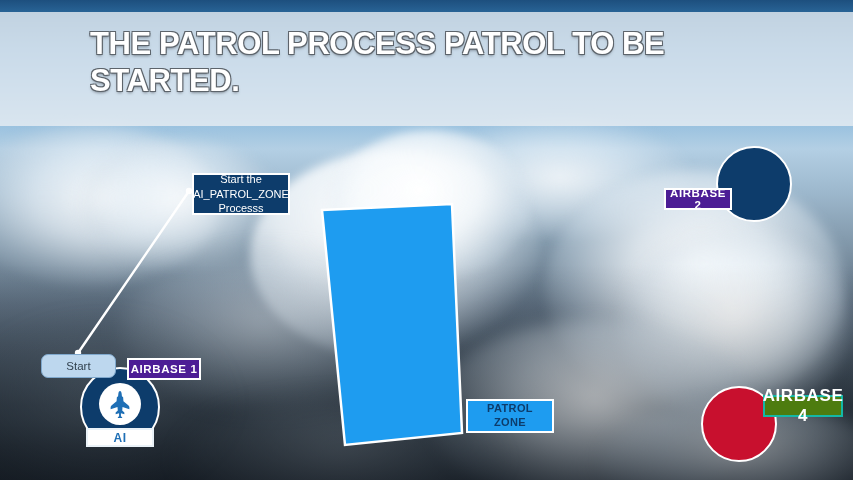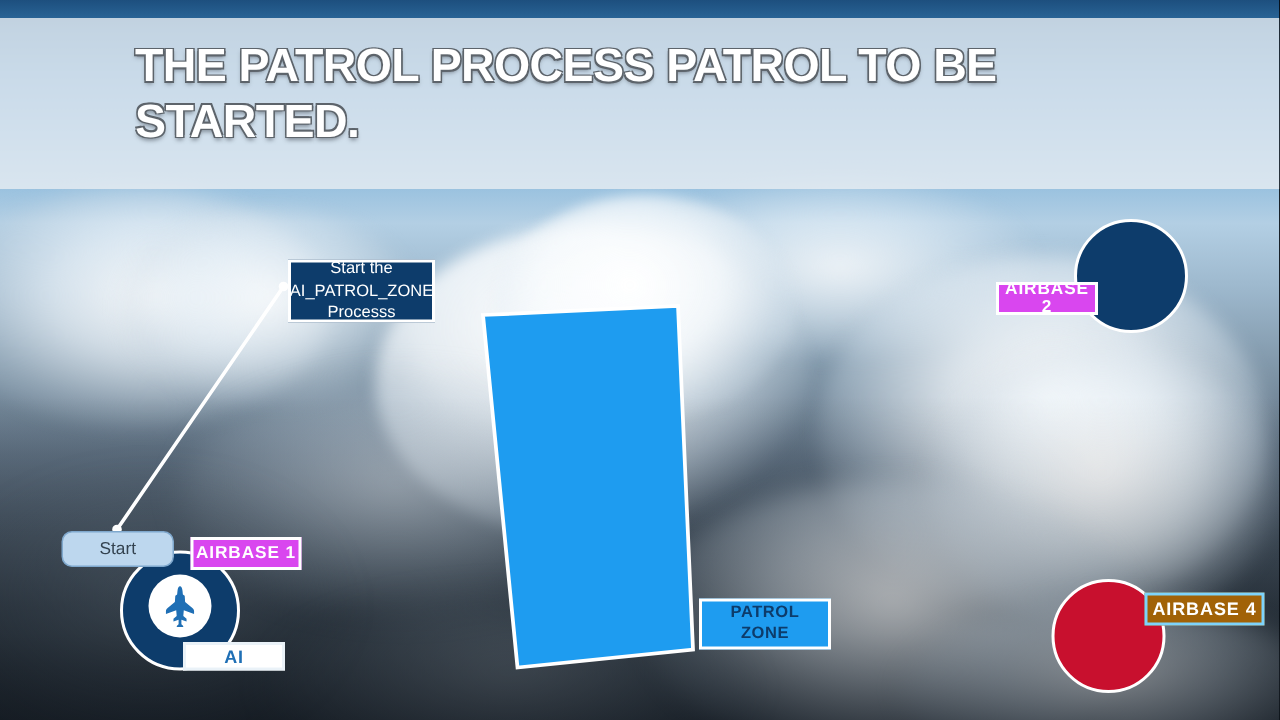--- a/index.html
+++ b/index.html
@@ -122,31 +122,31 @@
     display: flex;
     align-items: center;
     justify-content: center;
     text-align: center;
     font-weight: bold;
     letter-spacing: 0.3px;
     white-space: pre-line;
   }
 
   .lbl-airbase {
-    background: #d946ef;
+    background: #4c1d95;
     border: 2px solid #ffffff;
     color: #ffffff;
     font-size: 11.5px;
     letter-spacing: 0.6px;
   }
   .lbl-airbase-red {
-    background: #a16207;
-    border: 2px solid #7dd3fc;
-    color: #ffffff;
-    font-size: 12px;
+    background: #4d7c0f;
+    border: 2px solid #14b8a6;
+    color: #ffffff;
+    font-size: 17px;
     letter-spacing: 0.6px;
   }
   .lbl-zone {
     background: #1e9cf0;
     border: 2px solid #ffffff;
     color: #0d3c6b;
     font-size: 11px;
     line-height: 1.25;
     letter-spacing: 0.4px;
   }
@@ -266,21 +266,21 @@
     <div class="ai-node" style="left:80px; top:367px; width:80px; height:80px;">
       <div class="ai-ring"></div>
       <div class="ai-disc">
         <svg width="30" height="30" viewBox="0 0 64 64">
           <g fill="#1f6fb5">
             <path d="M32 4c1.9 0 3.2 2.6 3.6 6.5l.5 5.2 2.6 1.8.6 8.7 10.3 8.6c1.6 1.3 2.4 2.6 2.4 4.2v4.3l-14.6-5.1-.7 7.9 4.6 4.2v3.6L34 51.6V58l2.6 2.4V62h-9.2v-1.6L30 58v-6.4l-7.3 2.3v-3.6l4.6-4.2-.7-7.9L12 43.3V39c0-1.6.8-2.9 2.4-4.2l10.3-8.6.6-8.7 2.6-1.8.5-5.2C28.8 6.6 30.1 4 32 4z"></path>
           </g>
         </svg>
       </div>
     </div>
-    <div class="lbl lbl-ai" style="left:86px; top:428px; width:68px; height:19px;margin-left:36px;">AI</div>
+    <div class="lbl lbl-ai" style="left:86px; top:428px; width:68px; height:19px;">AI</div>
 
     <div class="lbl lbl-airbase" style="left:127px; top:358px; width:74px; height:22px;">AIRBASE 1</div>
 
     <div class="start-btn" style="left:41px; top:354px; width:75px; height:24px;">Start</div>
 
     <div class="callout" style="left:192px; top:173px; width:98px; height:42px;">Start the
 AI_PATROL_ZONE
 Processs</div>
 
   </div>

